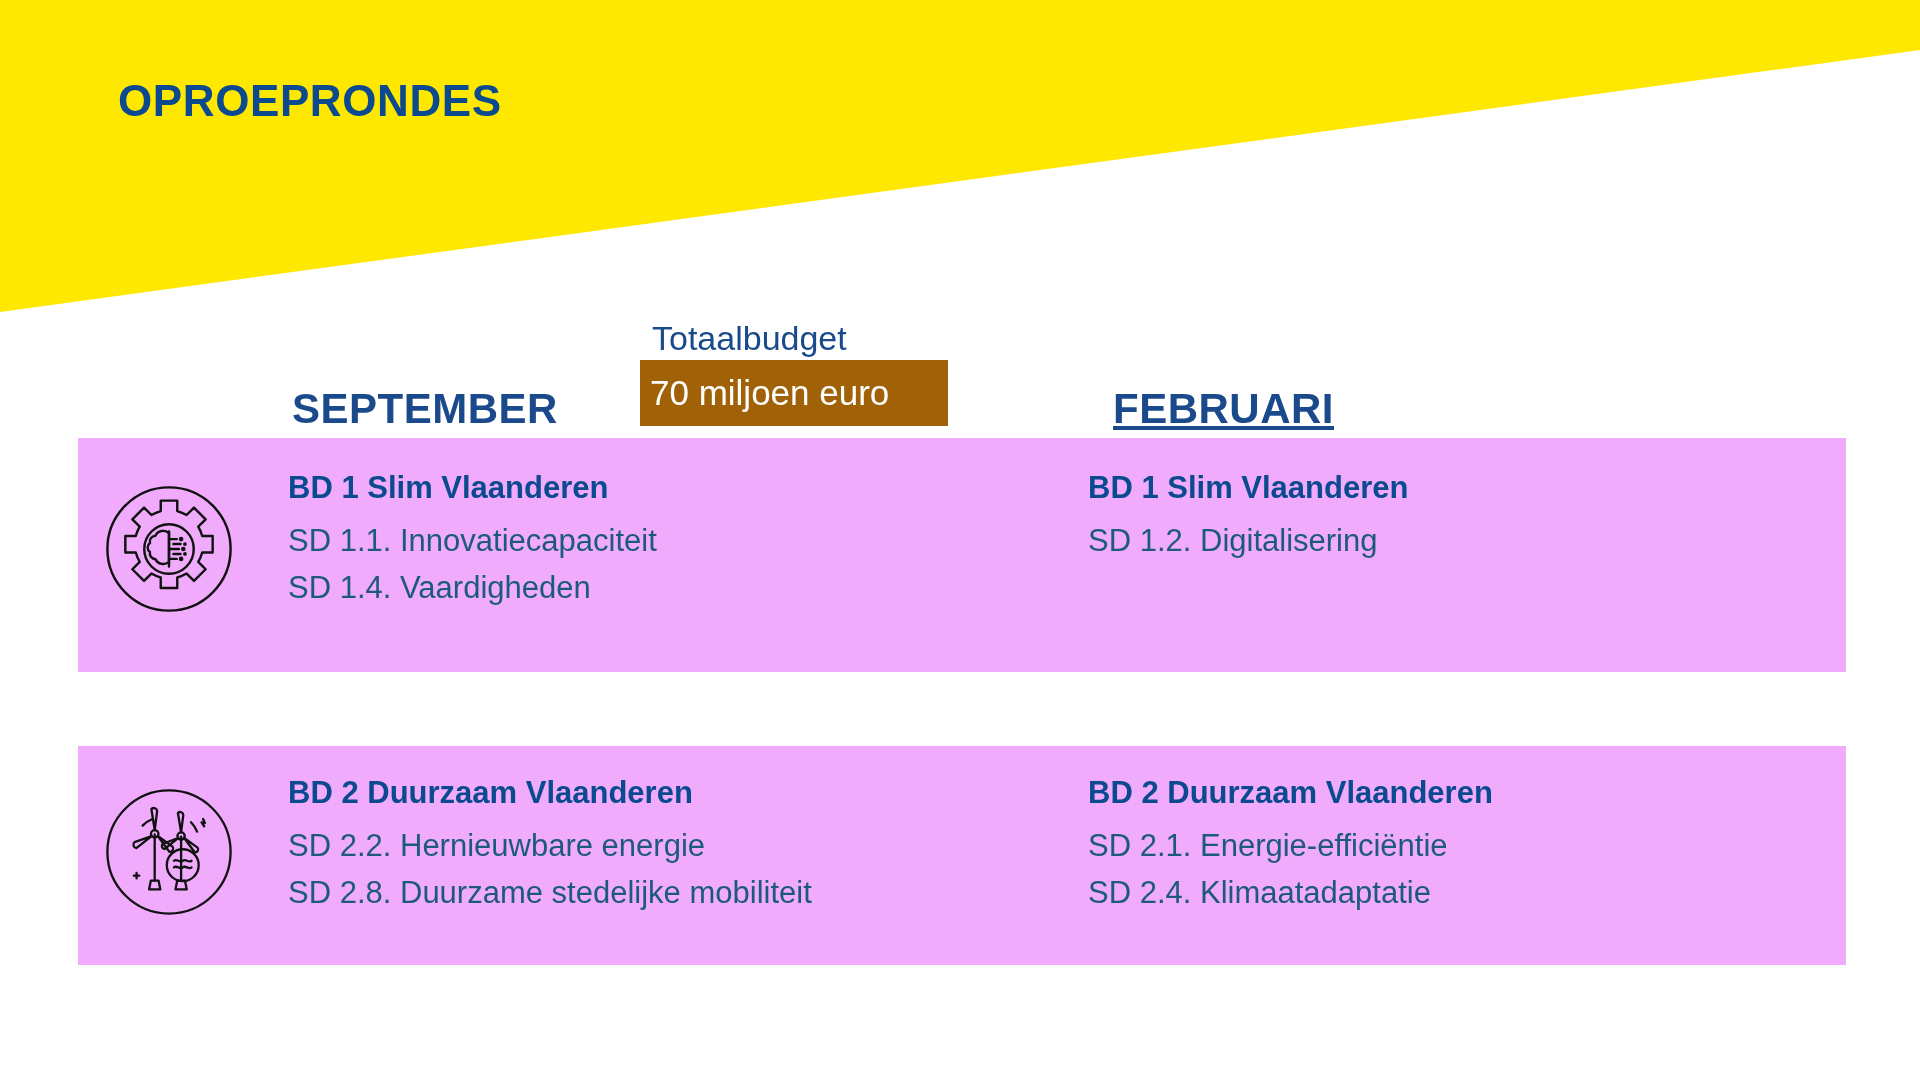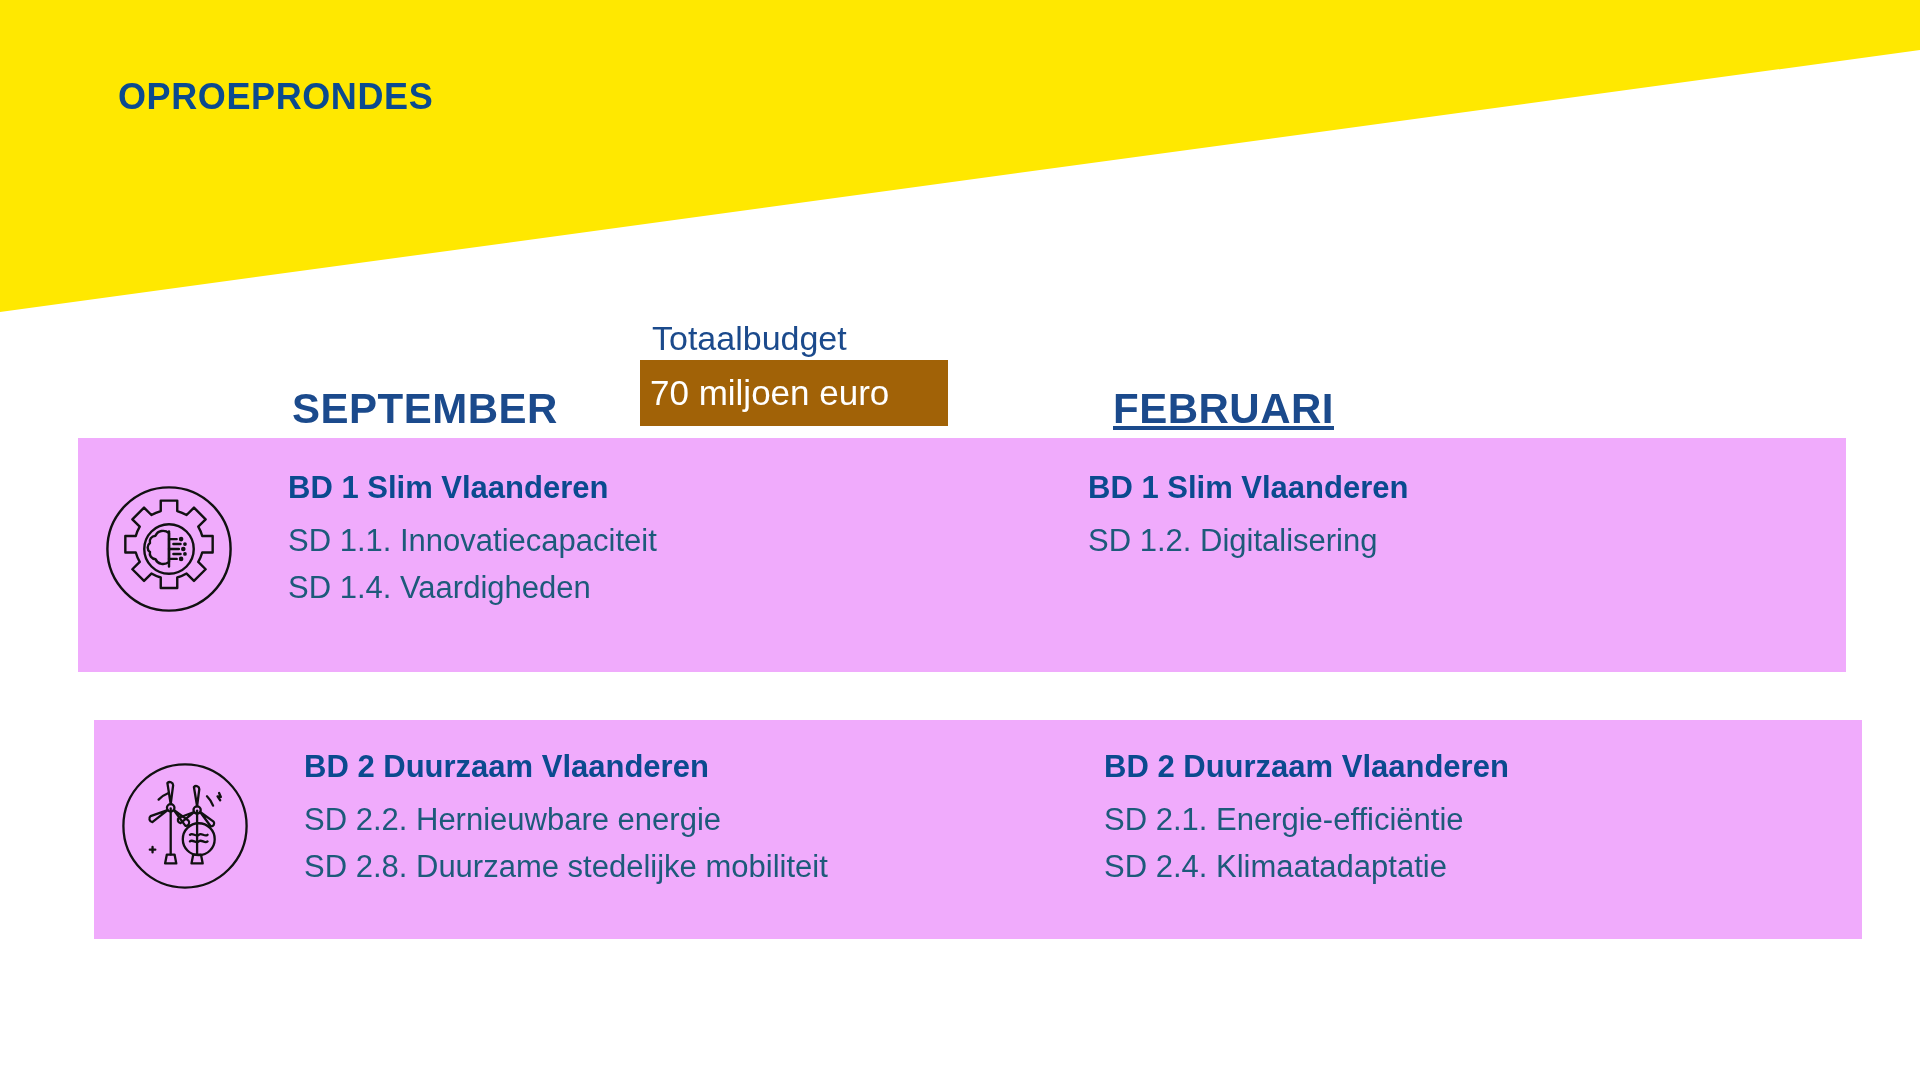--- a/index.html
+++ b/index.html
@@ -28,21 +28,21 @@
   #header-band svg {
     display: block;
     width: 1920px;
     height: 320px;
   }
 
   #page-title {
     position: absolute;
     left: 118px;
     top: 79px;
-    font-size: 36px;
+    font-size: 44px;
     font-weight: 700;
     letter-spacing: 0.6px;
     color: #0b4a8f;
     font-family: "Liberation Sans", sans-serif;
     white-space: nowrap;
     line-height: 1;
   }
 
   
   #columns-header {
@@ -103,21 +103,21 @@
 
   
   .card {
     position: absolute;
     left: 78px;
     width: 1768px;
     background: #f0abfc;
     box-sizing: border-box;
   }
   #card-1 { top: 438px; height: 234px; }
-  #card-2 { top: 720px; height: 219px; margin-left: 16px; }
+  #card-2 { top: 746px; height: 219px; }
 
   .card-icon {
     position: absolute;
     left: 25px;
     width: 132px;
     height: 132px;
   }
   #card-1 .card-icon { top: 45px; }
   #card-2 .card-icon { top: 40px; }
   .card-icon svg { display: block; width: 132px; height: 132px; }

